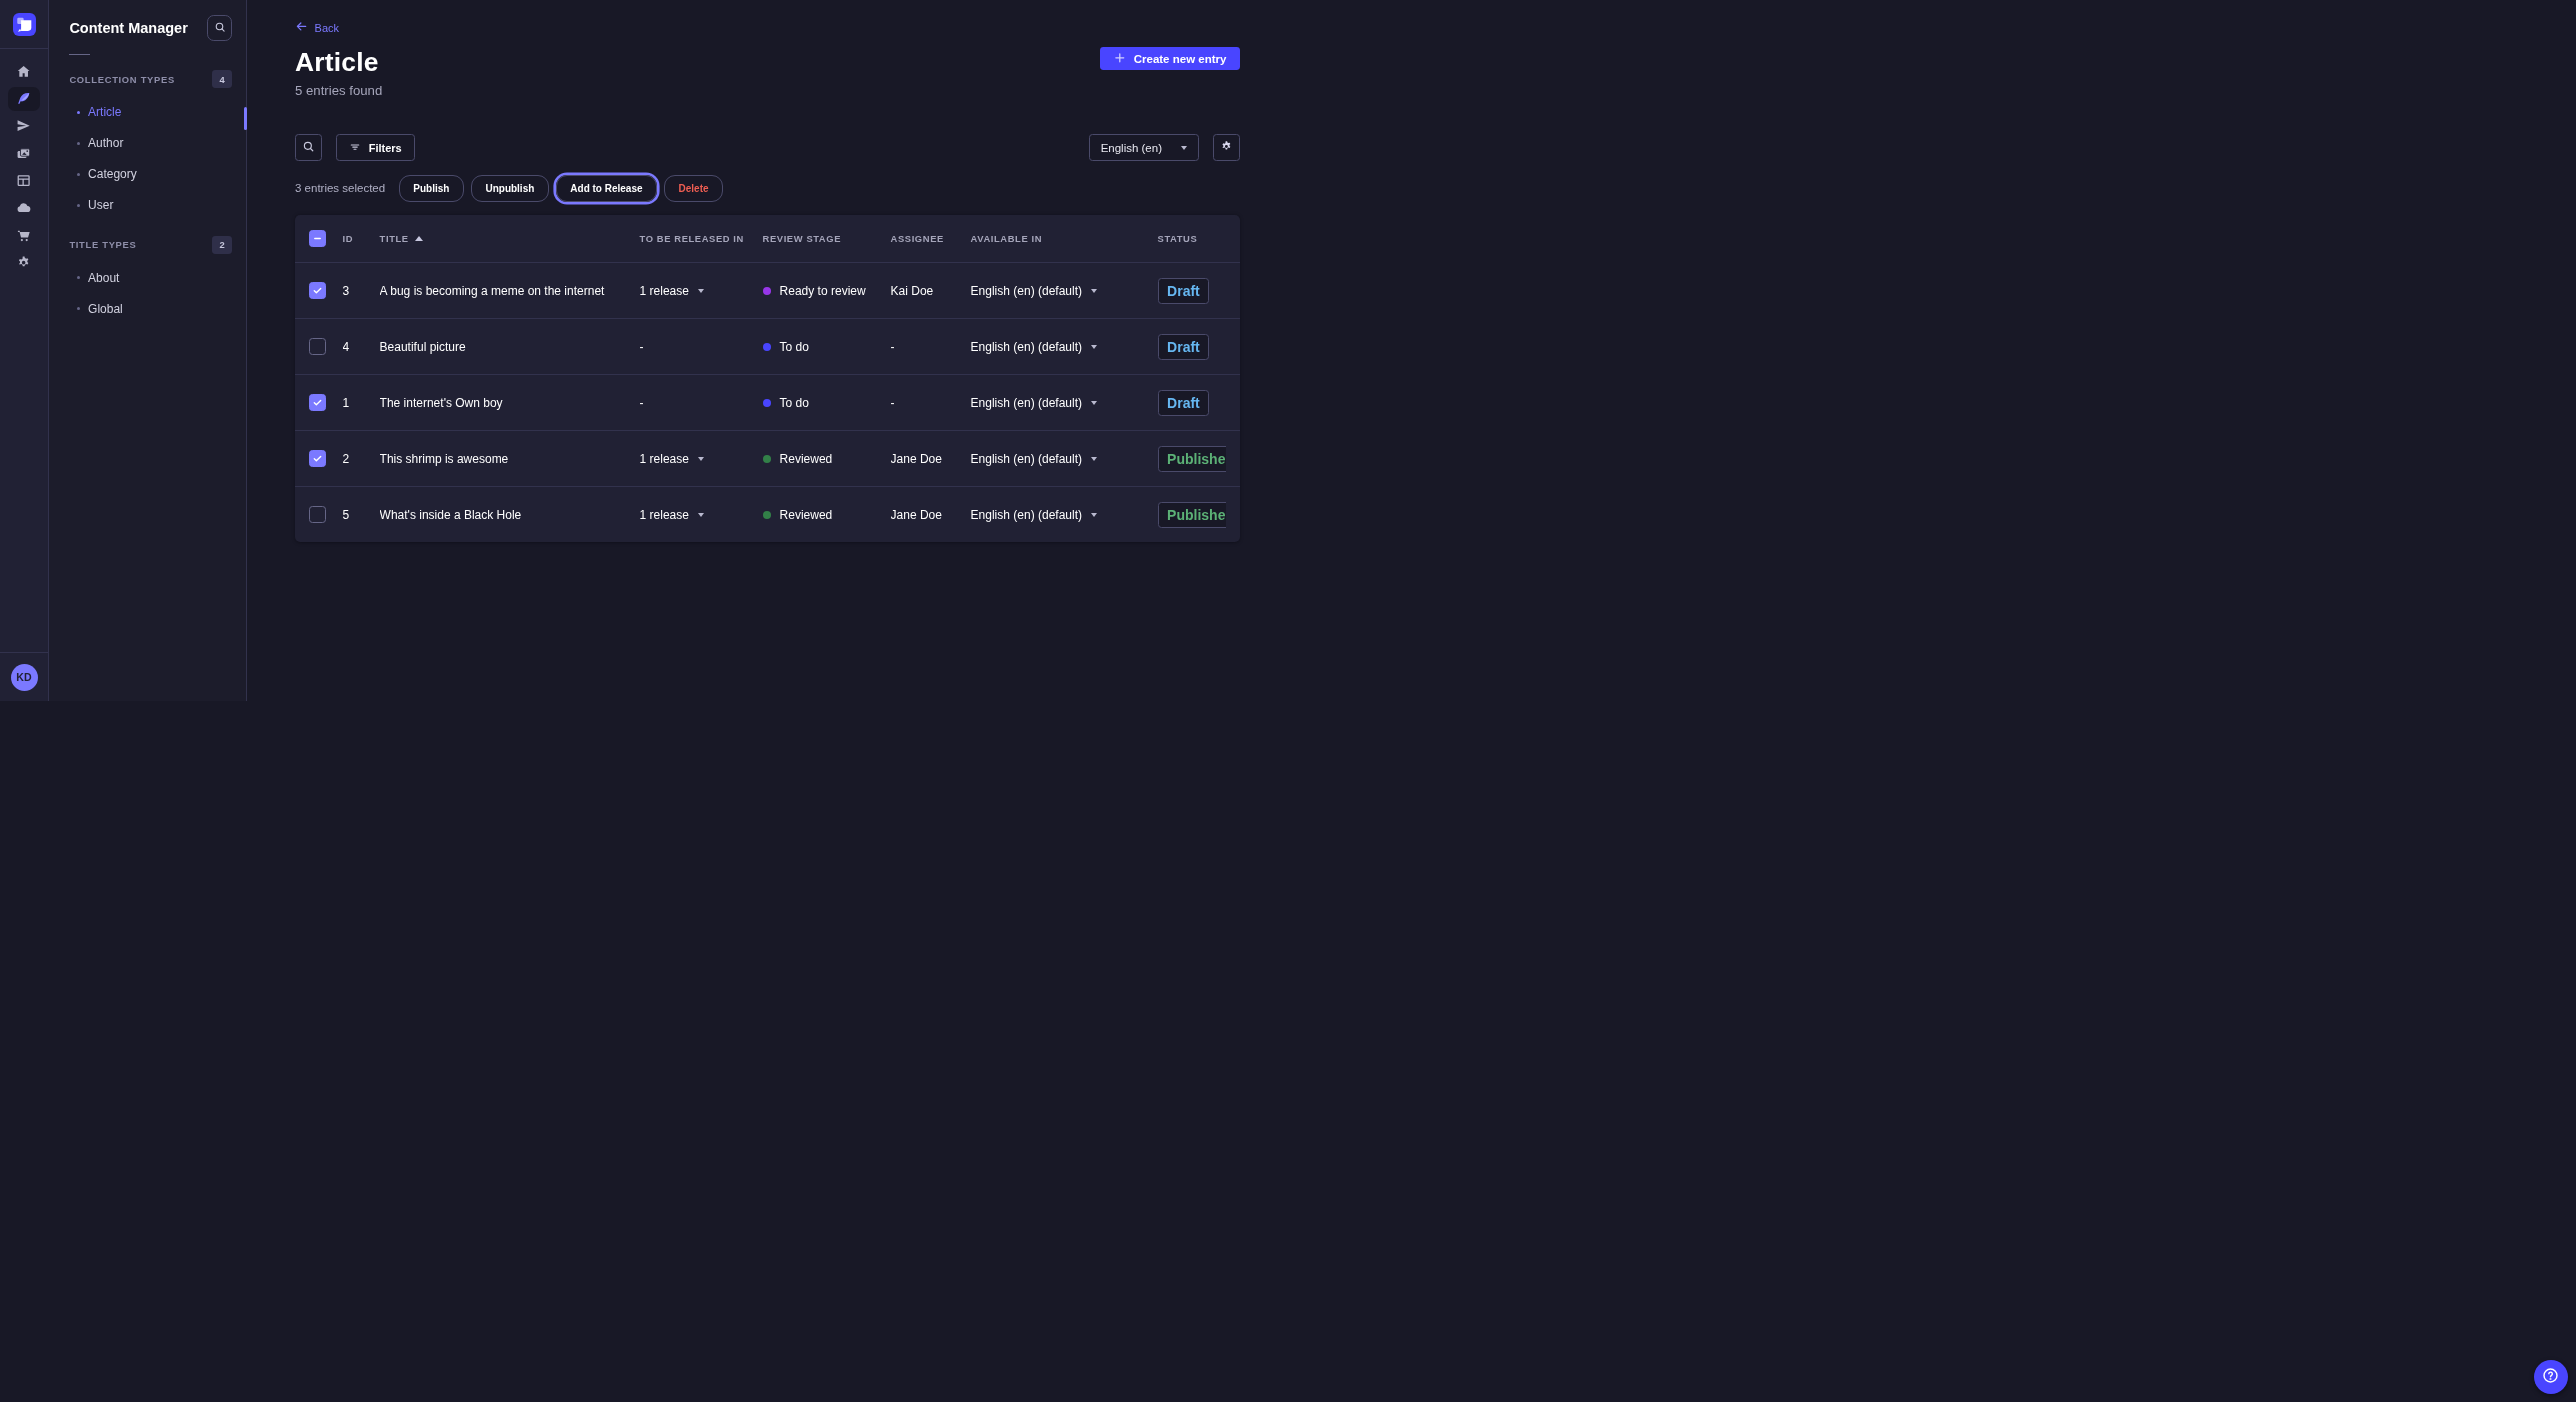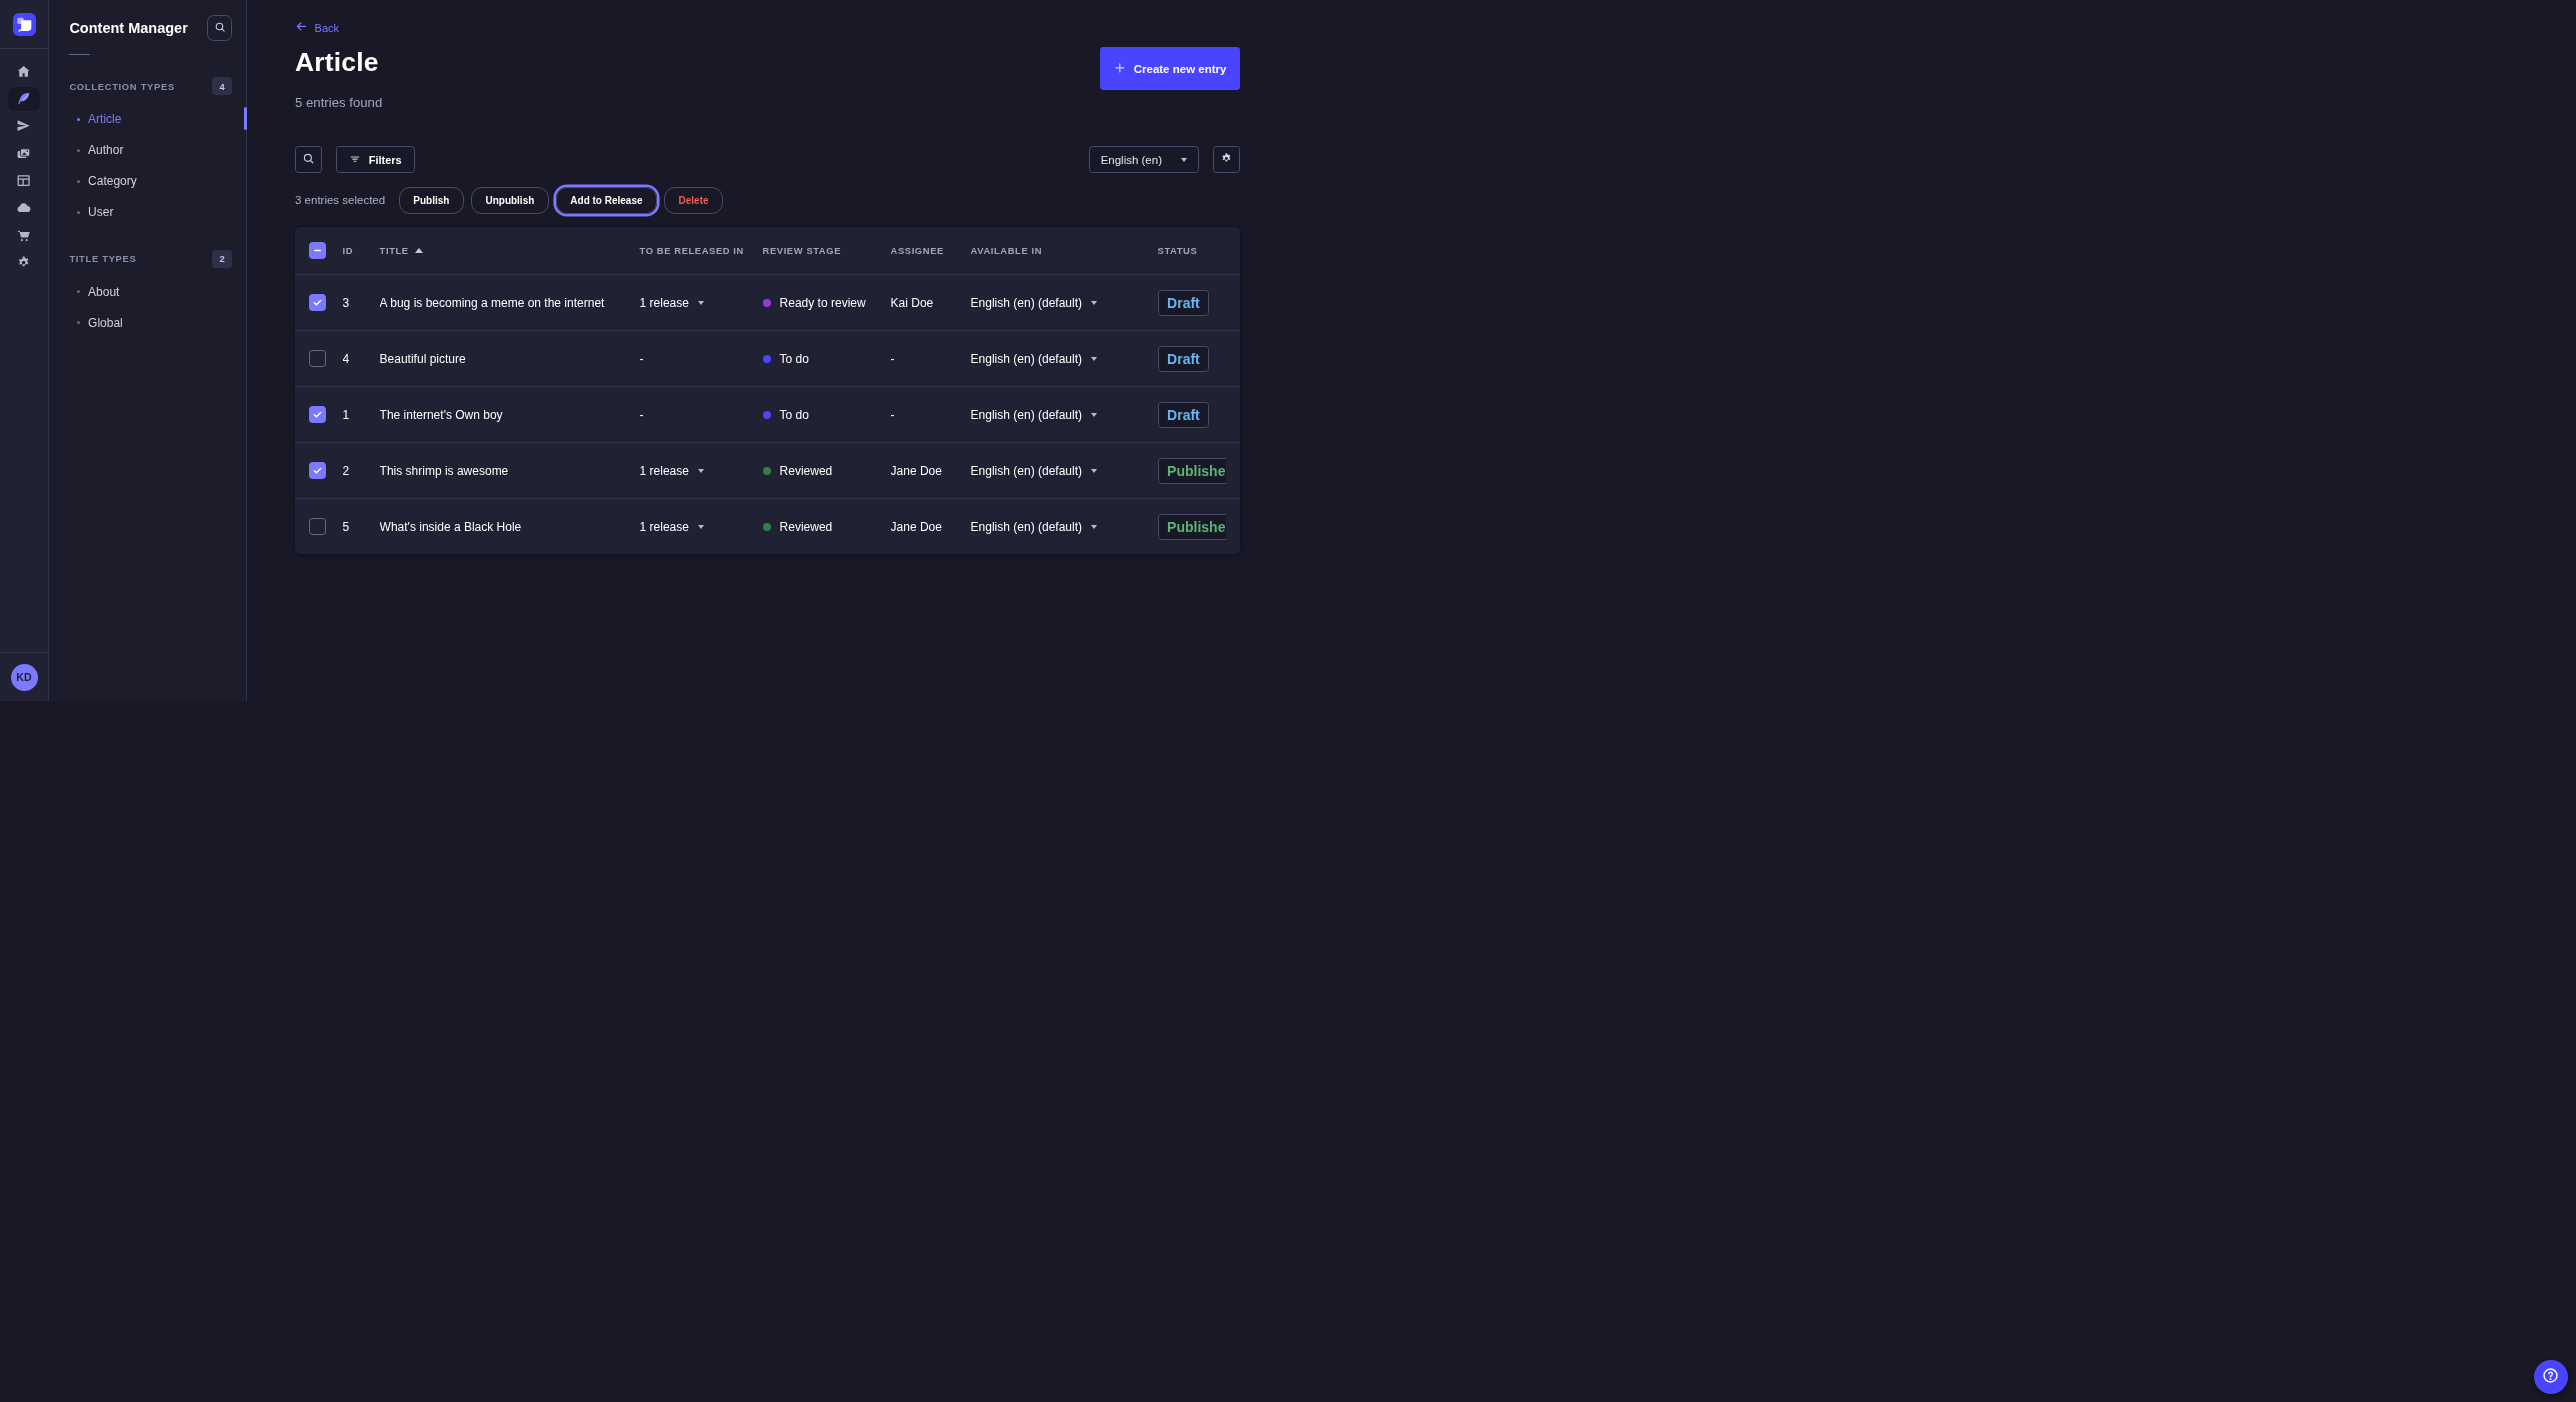--- a/index.html
+++ b/index.html
@@ -19,40 +19,40 @@
   .avatar-cell { position:absolute; bottom:0; left:0; width:100%; height:49px; border-top:0.9px solid #32324d; display:flex; align-items:center; justify-content:center; }
   .avatar { width:27px; height:27px; border-radius:50%; background:#7b79ff; color:#212134; font-weight:700; font-size:10.6px; display:flex; align-items:center; justify-content:center; cursor:pointer; }
 
   
   .subnav { position:relative; width:198px; background:#1c1c2b; border-right:0.9px solid #32324d; flex:none; }
   .subnav-header { display:flex; align-items:center; justify-content:space-between; margin:15.3px 13.6px 0 20.4px; }
   .subnav-title { font-size:14.5px; font-weight:700; color:#fff; }
   .subnav-search { width:25.6px; height:25.6px; border-radius:6.8px; border:0.9px solid #4a4a6a; background:transparent; display:flex; align-items:center; justify-content:center; cursor:pointer; }
   .subnav-search svg { width:12px; height:12px; }
   .subnav-divider { margin:13.6px 0 0 20.4px; width:20.4px; border:none; border-top:0.9px solid #666687; }
-  .section { margin-top:22px; }
+  .section { margin-top:15px; }
   .section-head { display:flex; align-items:center; justify-content:space-between; margin:0 13.6px 0 20.4px; }
   .section-label { font-size:9.4px; font-weight:700; letter-spacing:0.7px; color:#8e8ea9; }
   .section-count { background:#2f2f49; color:#c7c7dd; font-size:9.4px; font-weight:600; border-radius:3.4px; padding:3.4px 6.8px; min-width:20.4px; text-align:center; }
   .section-items { margin-top:8.5px; }
   .nav-item { height:31px; display:flex; align-items:center; cursor:pointer; }
   .nav-item .dot { width:3.4px; height:3.4px; border-radius:50%; background:#666687; margin-left:28px; }
   .nav-item .lbl { margin-left:7.7px; font-size:12px; color:#d2d2e0; }
   .nav-item.active .dot { background:#7b79ff; }
   .nav-item.active .lbl { color:#7b79ff; }
   .active-indicator { position:absolute; right:-0.9px; top:107px; width:2.6px; height:23px; border-radius:1.7px; background:#7b79ff; }
 
   
   .main { position:relative; flex:1; padding:0 48px; }
   .back-row { margin-top:20.4px; display:flex; align-items:center; gap:6.8px; width:max-content; cursor:pointer; }
   .back-row svg { width:12.8px; height:12.8px; }
   .back-label { color:#7b79ff; font-size:11px; }
   .title-row { display:flex; align-items:flex-start; justify-content:space-between; margin-top:11px; }
   .page-title { font-size:26.4px; font-weight:700; color:#fff; letter-spacing:0.2px; }
-  .btn-primary { display:flex; align-items:center; gap:6.8px; height:43px; padding:0 13.6px; border:none; border-radius:3.4px; background:#4945ff; color:#fff; font-size:11.5px; font-weight:600; cursor:pointer; font-family:inherit; }
+  .btn-primary { display:flex; align-items:center; gap:6.8px; height:23px; padding:0 13.6px; border:none; border-radius:3.4px; background:#4945ff; color:#fff; font-size:11.5px; font-weight:600; cursor:pointer; font-family:inherit; }
   .btn-primary svg { width:13.6px; height:13.6px; }
   .subtitle { margin-top:5.1px; font-size:13.2px; color:#a5a5ba; }
 
   .toolbar { margin-top:36px; display:flex; align-items:center; justify-content:space-between; }
   .toolbar-left, .toolbar-right { display:flex; align-items:center; gap:14px; }
   .icon-btn { width:27px; height:27px; border-radius:3.4px; border:0.9px solid #4a4a6a; background:transparent; display:flex; align-items:center; justify-content:center; cursor:pointer; }
   .icon-btn svg { width:12.8px; height:12.8px; }
   .btn-ghost { display:flex; align-items:center; gap:7.7px; height:27px; padding:0 12px; border-radius:3.4px; border:0.9px solid #4a4a6a; background:transparent; color:#fff; font-size:11px; font-weight:600; cursor:pointer; font-family:inherit; }
   .btn-ghost svg { width:12px; height:12px; }
   .locale-select { display:flex; align-items:center; gap:19px; height:27px; padding:0 11px; border-radius:3.4px; border:0.9px solid #4a4a6a; background:transparent; cursor:pointer; }

